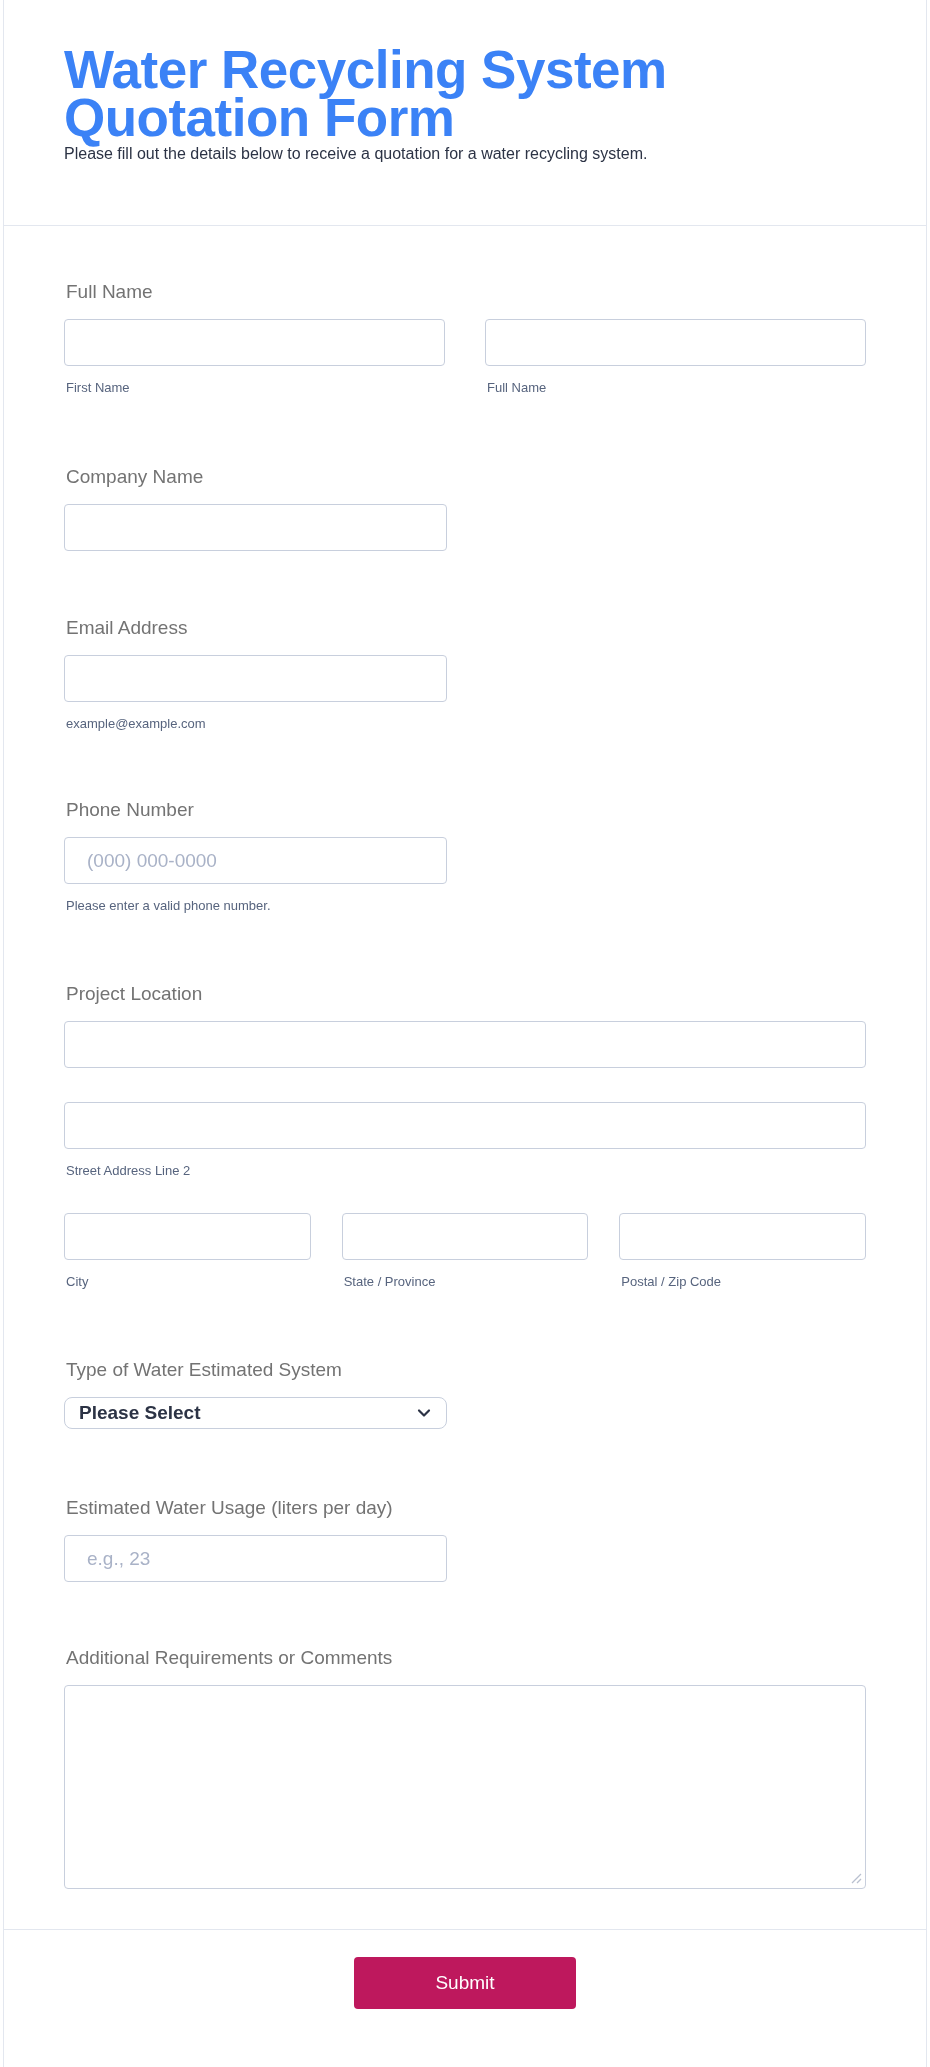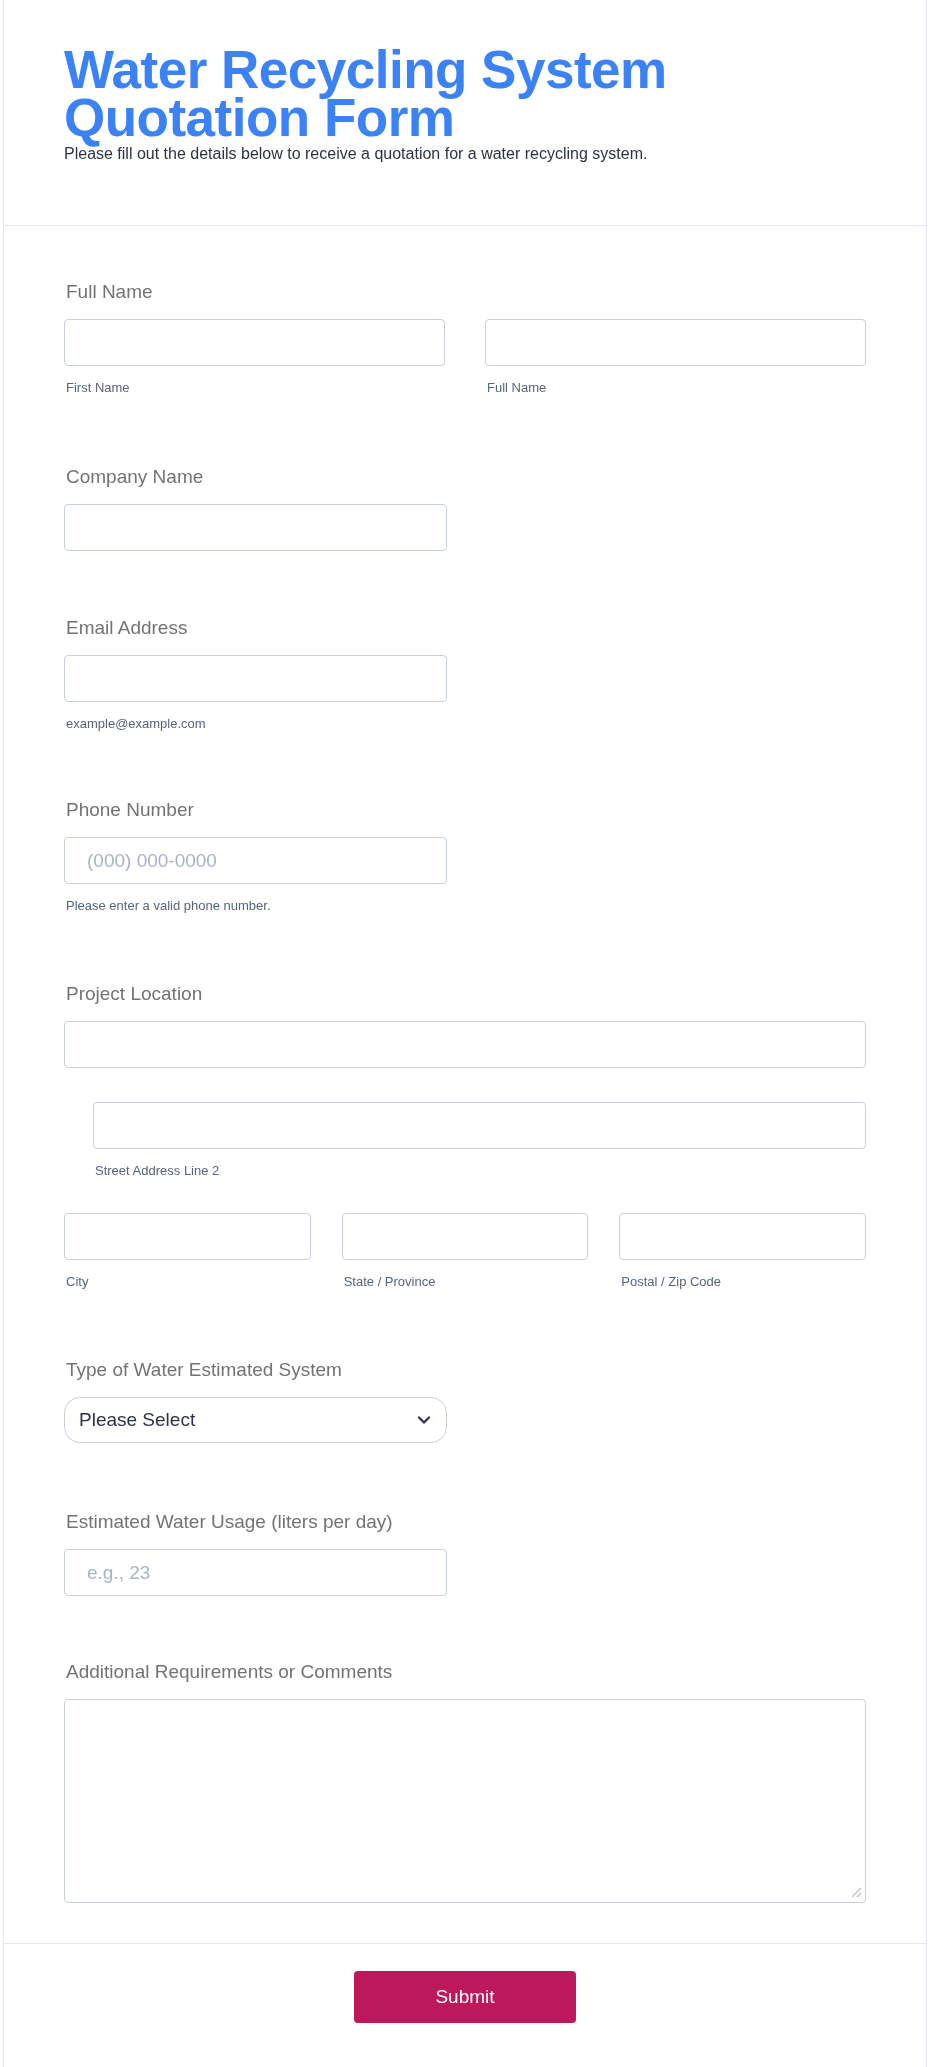--- a/index.html
+++ b/index.html
@@ -70,34 +70,35 @@
   .text-input::placeholder { color: #a9b2c7; opacity: 1; }
   .half { width: 383px; }
   .sub-label {
     display: block;
     font-size: 13px;
     line-height: 16px;
     color: #57647e;
     margin-top: 14px;
     padding-left: 2px;
   }
-  .mt-group { margin-top: 34px; margin-left: 29px; }
+  .mt-group { margin-top: 34px; }
   .select-box {
     position: relative;
     width: 383px;
-    height: 46px;
+    height: 32px;
     border: 1px solid #c8cfdd;
-    border-radius: 16px;
+    border-radius: 8px;
     background: #ffffff;
     display: flex;
     align-items: center;
     padding: 0 40px 0 14px;
     font-size: 19px;
     color: #2c3345;
     cursor: pointer;
+    font-weight: bold;
   }
   .select-box .chev {
     position: absolute;
     right: 14px;
     top: 50%;
     transform: translateY(-50%);
     display: flex;
   }
   .textarea-wrap { position: relative; width: 100%; }
   .comments-textarea {

